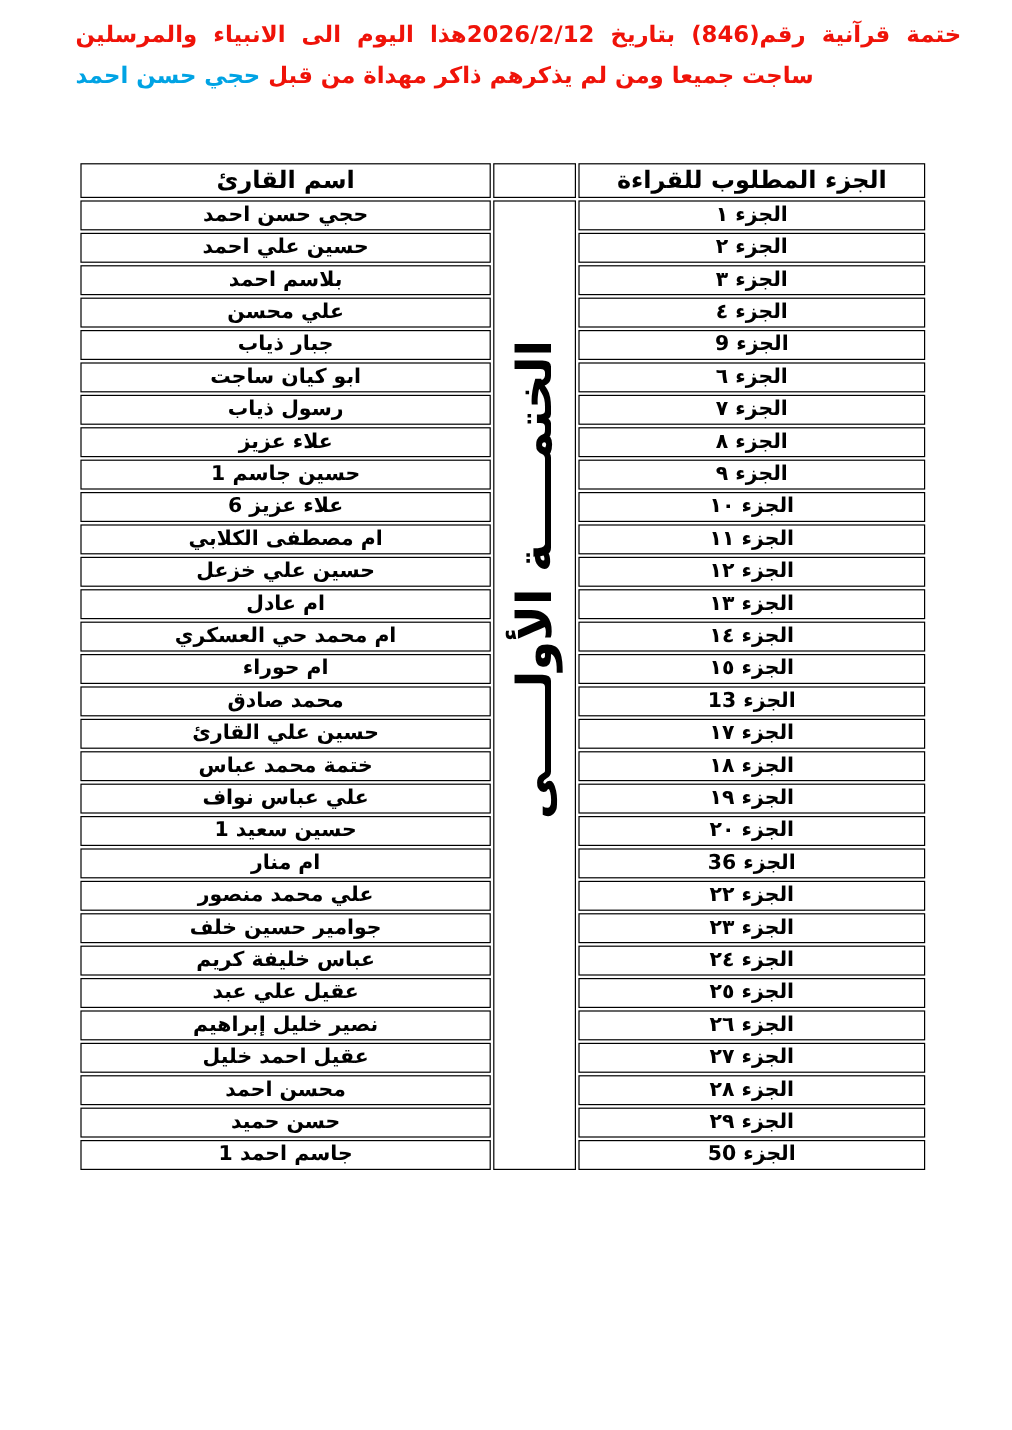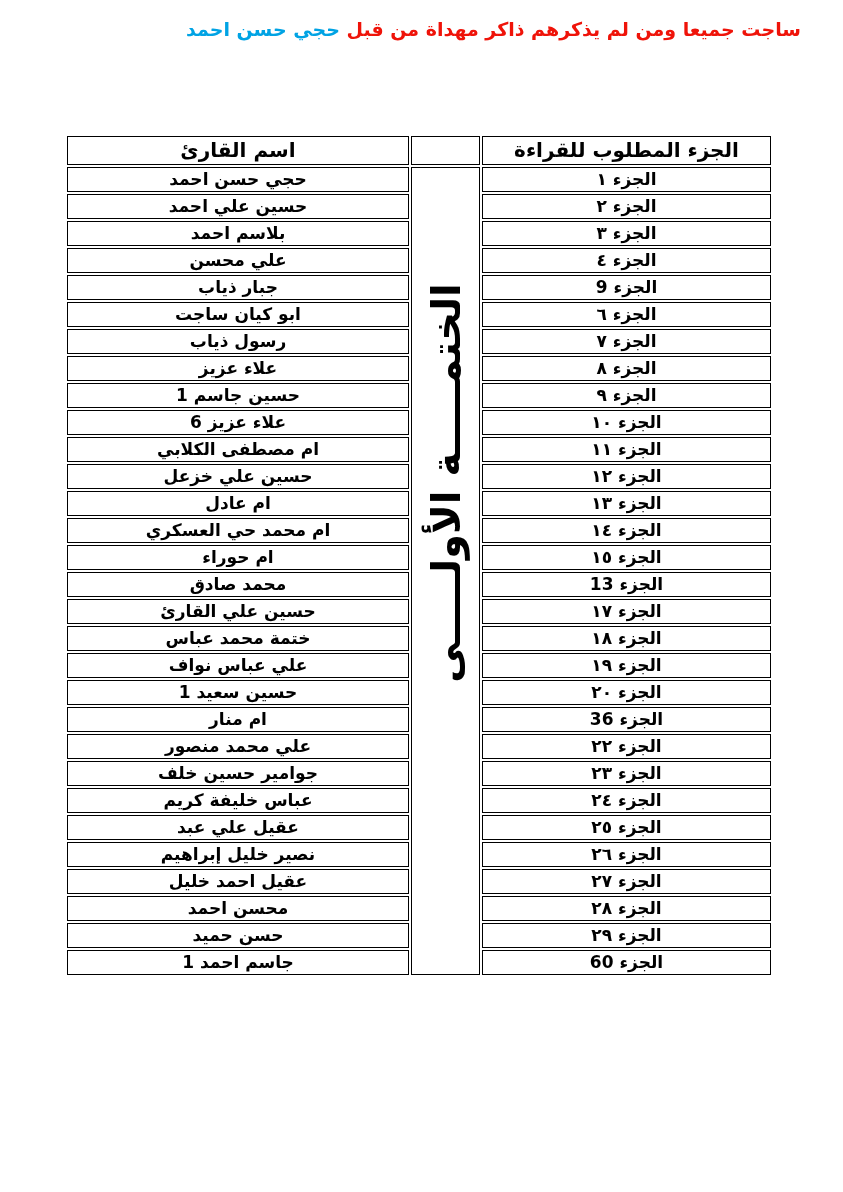--- a/index.html
+++ b/index.html
@@ -16,21 +16,21 @@
     position:absolute;
     top:12px;left:63px;right:42px;
     direction:rtl;
     color:var(--red,#ef1309);
     font-size:19px;
     line-height:34px;
     font-weight:bold;
   }
   .hline{width:100%;}
   .hjust{text-align:justify;text-align-last:justify;}
-  .hlast{text-align:right;}
+  .hlast{text-align:left;}
   .blue{color:var(--blue,#00a3e4);}
   
   .khatma-table{
     position:absolute;
     top:134px;left:65px;
     width:708px;
     direction:rtl;
     border-collapse:separate;
     border-spacing:2px;
     table-layout:fixed;
@@ -67,20 +67,21 @@
     font-weight:bold;
     color:#000;
   }
 </style>
 </head>
 <body>
 
 <div class="page" style="--red: #ef1309; --blue: #00a3e4; --border: #000000;">
 
   <div class="header-note">
+    <div class="hline hjust">ختمة قرآنية رقم(846) بتاريخ 2026/2/12هذا اليوم الى الانبياء والمرسلين</div>
     <div class="hline hlast"><span>ساجت جميعا ومن لم يذكرهم ذاكر مهداة من قبل</span> <span class="blue">حجي حسن احمد</span></div>
   </div>
 
   <table class="khatma-table">
     <colgroup>
       <col class="col-juz">
       <col class="col-mid">
       <col class="col-name">
     </colgroup>
     <tbody>
@@ -203,19 +204,19 @@
         </tr>
         <tr>
           <td class="cell">الجزء ٢٨</td>
           <td class="cell">محسن احمد</td>
         </tr>
         <tr>
           <td class="cell">الجزء ٢٩</td>
           <td class="cell">حسن حميد</td>
         </tr>
         <tr>
-          <td class="cell">الجزء 60</td>
+          <td class="cell">الجزء 50</td>
           <td class="cell">جاسم احمد 1</td>
         </tr>
       </tbody>
   </table>
 
 </div>
 
 </body></html>

